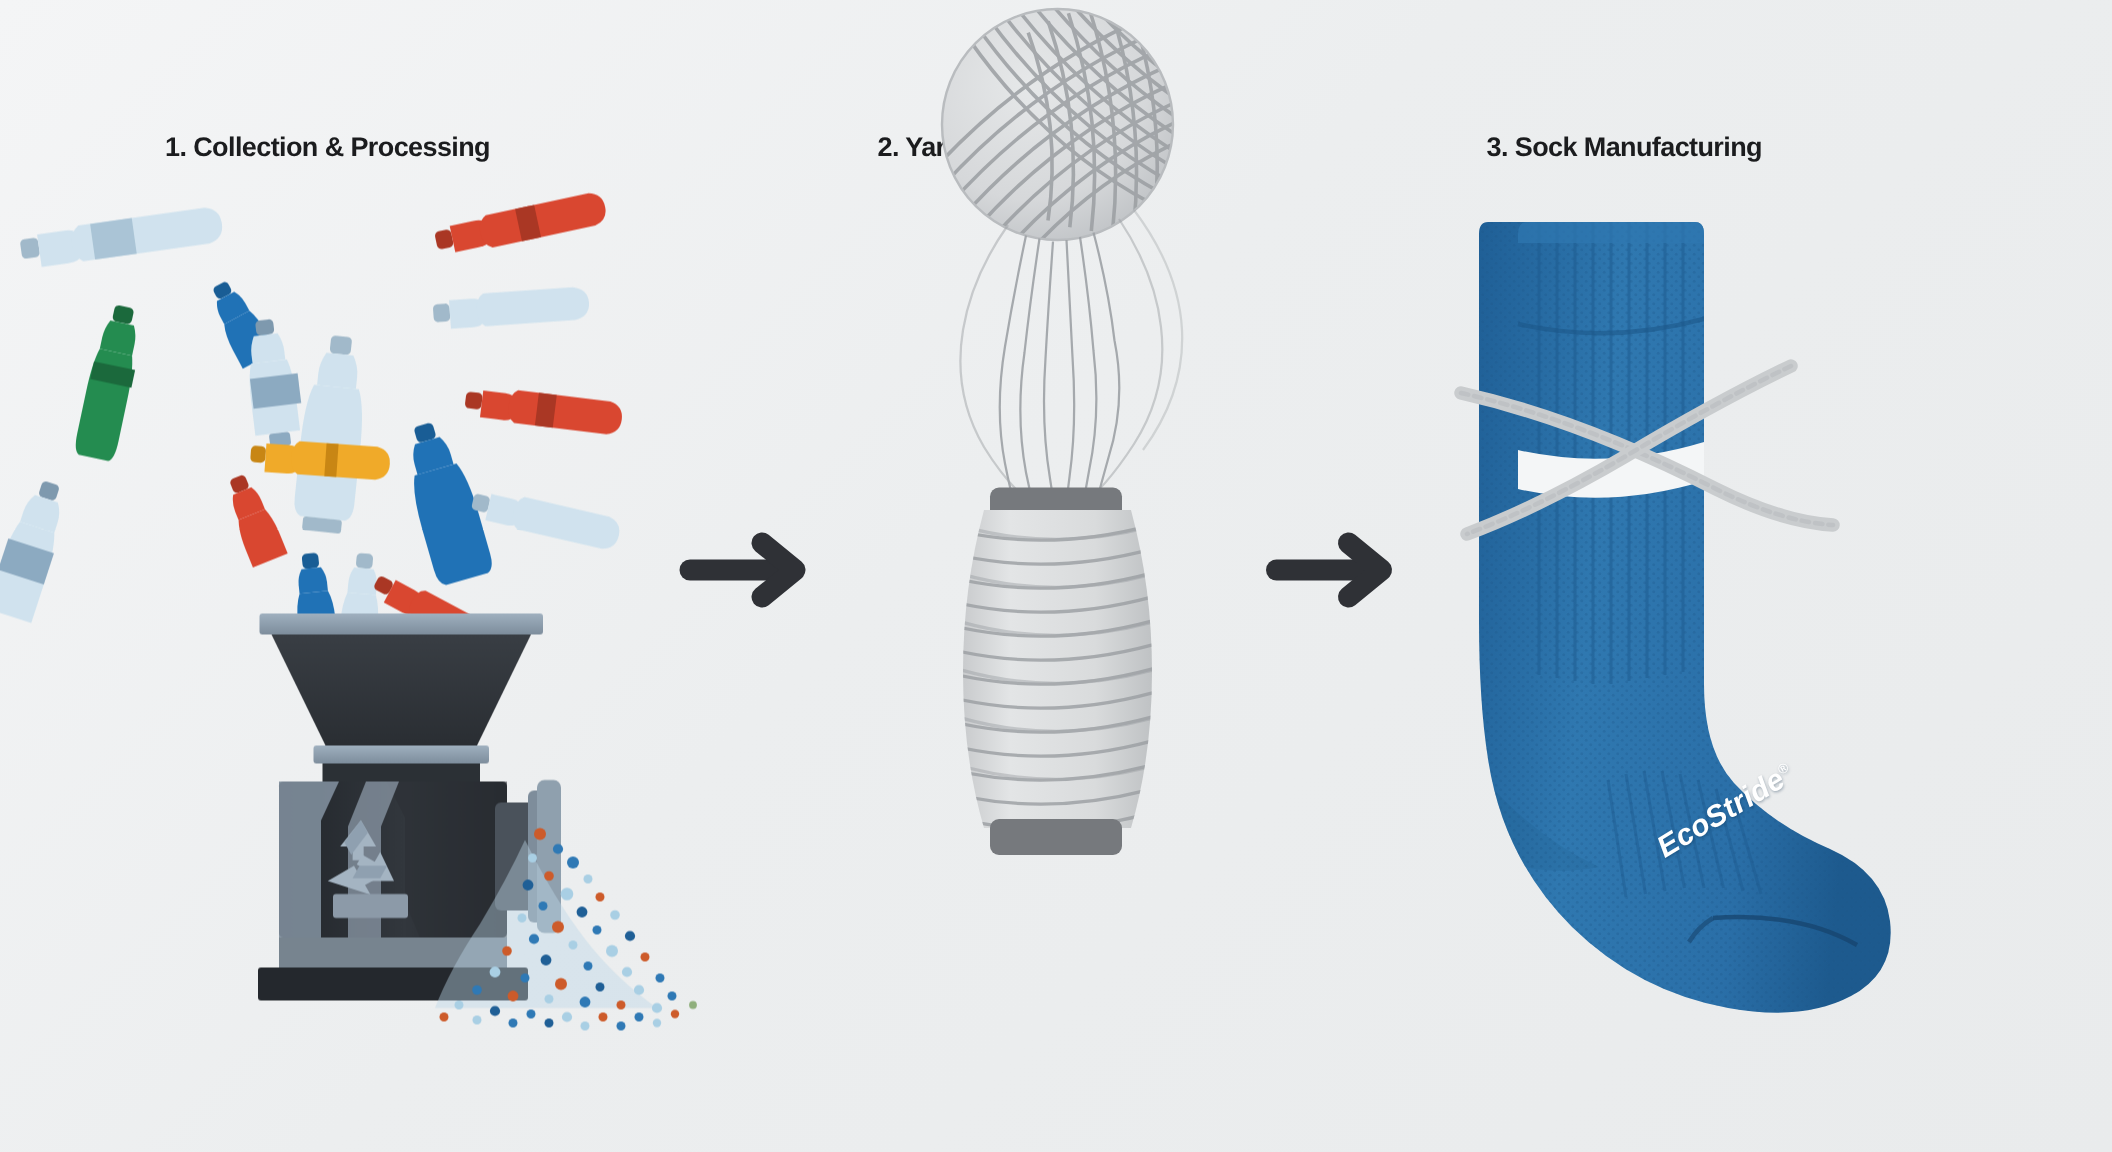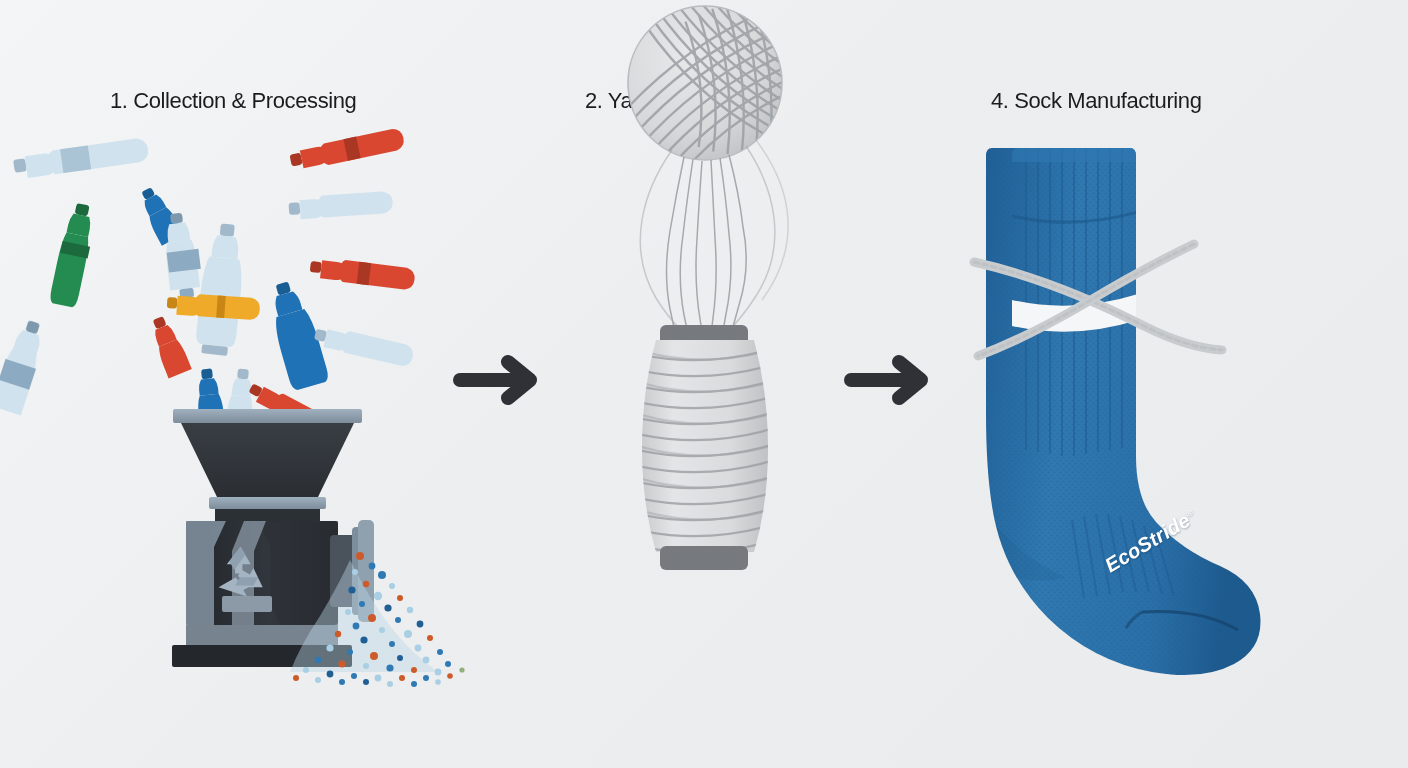--- a/index.html
+++ b/index.html
@@ -18,22 +18,22 @@
     width: 1408px;
     height: 768px;
     background: linear-gradient(135deg, #f4f5f6 0%, #eceeef 45%, #e9ebec 100%);
     overflow: hidden;
   }
 
   
   .stage-title {
     position: absolute;
     top: 88px;
-    font-size: 22px;
-    font-weight: normal;
+    font-size: 18px;
+    font-weight: bold;
     color: #1b1c1e;
     letter-spacing: -0.4px;
     white-space: nowrap;
   }
   #title-1 { left: 110px; }
   #title-2 { left: 585px; }
   #title-3 { left: 991px; }
 
   
   .arrow {
@@ -77,21 +77,21 @@
     vertical-align: super;
   }
 </style>
 </head>
 <body>
 
 <div id="stage">
 
   <div id="title-1" class="stage-title">1. Collection &amp; Processing</div>
   <div id="title-2" class="stage-title">2. Yarn Production</div>
-  <div id="title-3" class="stage-title">4. Sock Manufacturing</div>
+  <div id="title-3" class="stage-title">3. Sock Manufacturing</div>
 
   <div id="panel-1" class="panel">
     <svg width="460" height="768" viewBox="0 0 460 768">
       <defs>
         <linearGradient id="gBodyDark" x1="0" y1="0" x2="1" y2="0">
           <stop offset="0%" stop-color="#22262b"></stop>
           <stop offset="55%" stop-color="#32373d"></stop>
           <stop offset="100%" stop-color="#24282d"></stop>
         </linearGradient>
         <linearGradient id="gMetal" x1="0" y1="0" x2="0" y2="1">

